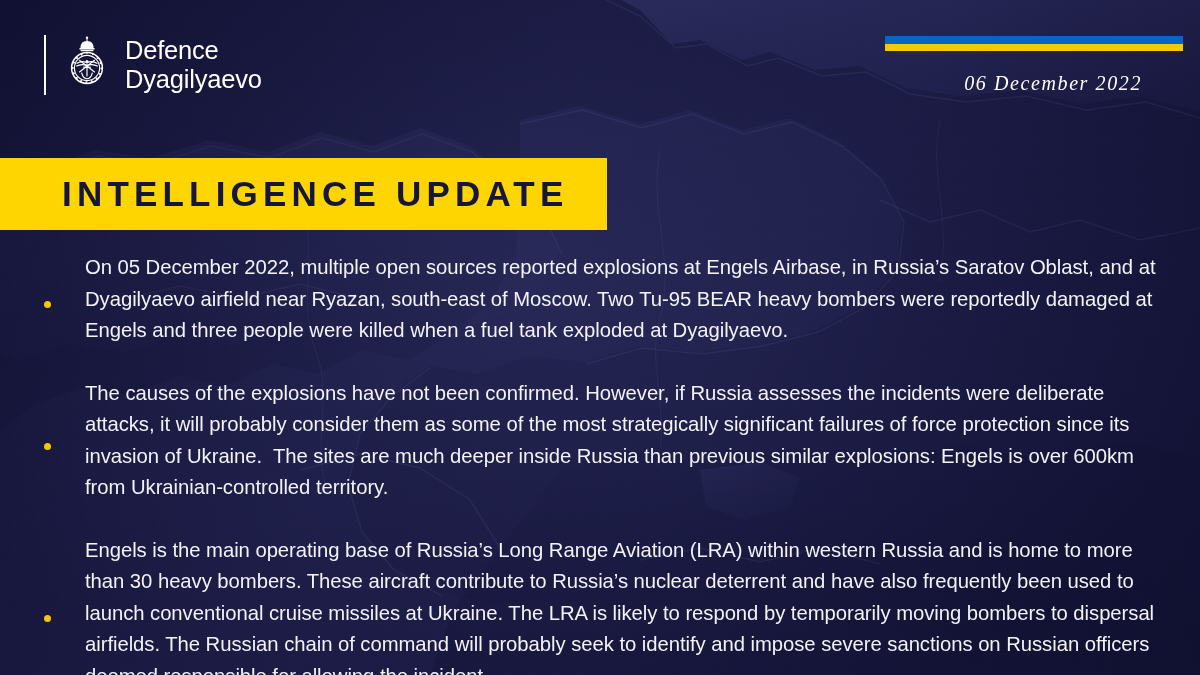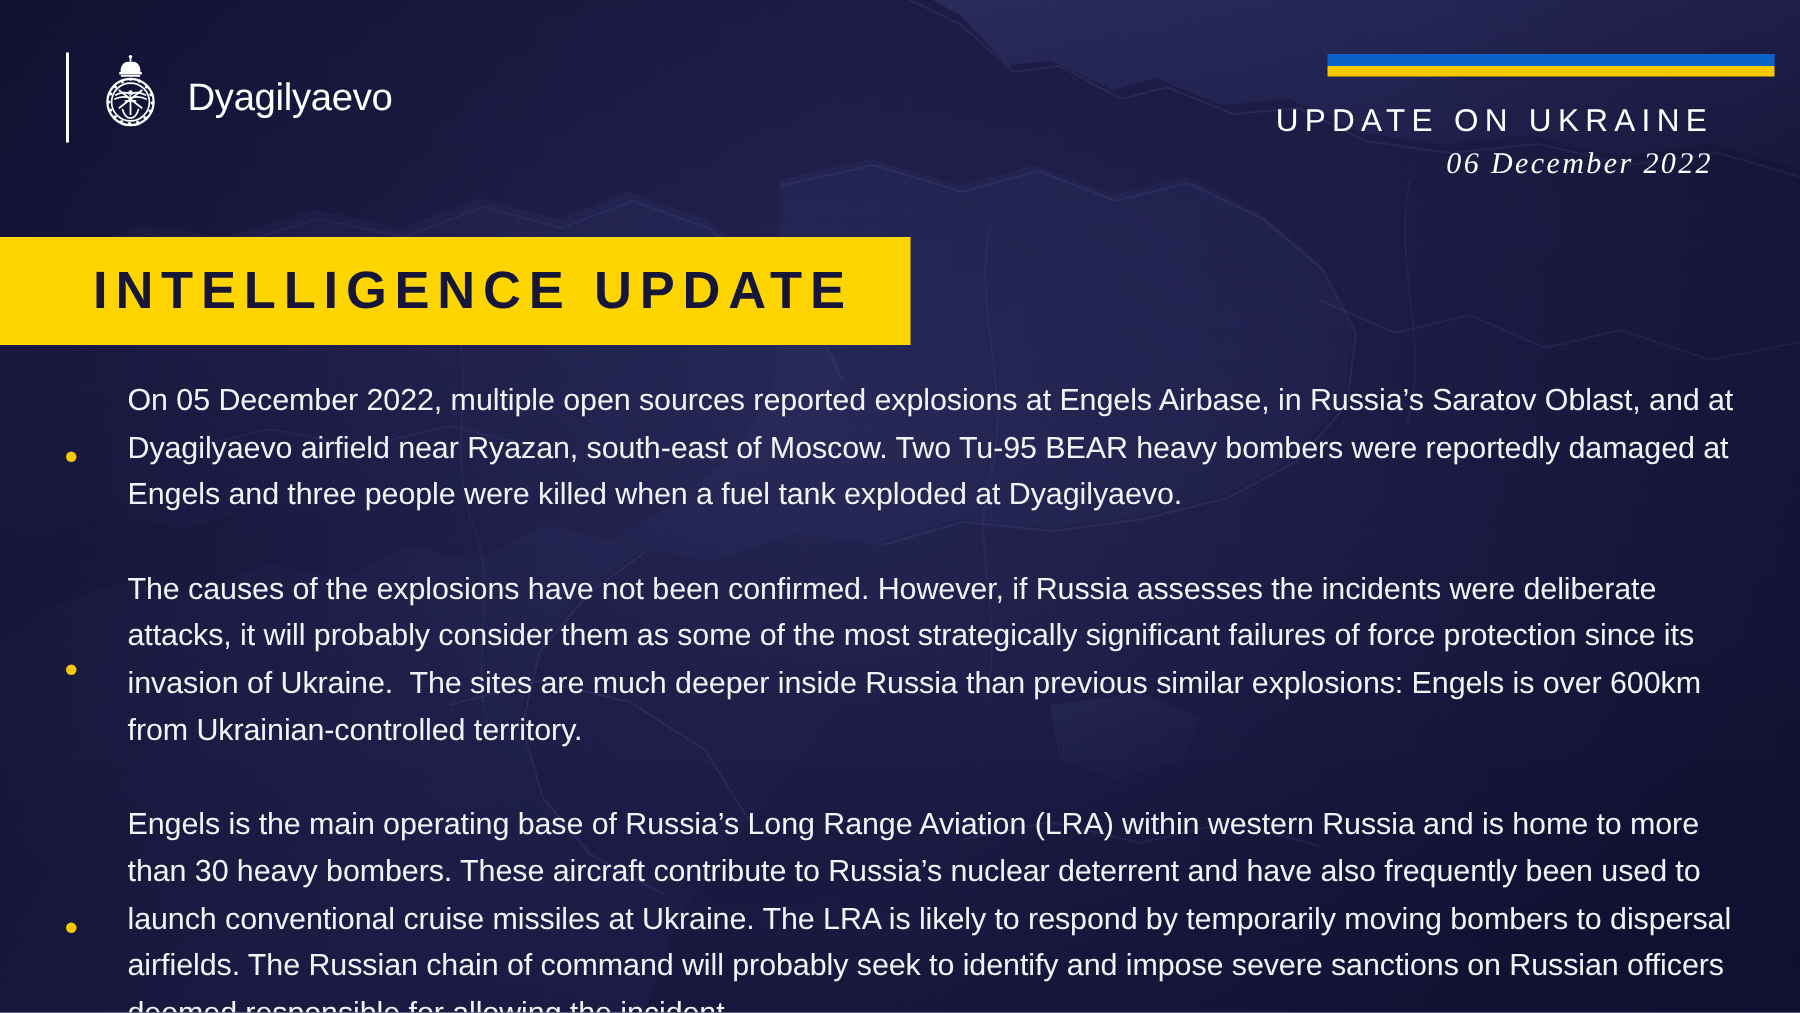--- a/index.html
+++ b/index.html
@@ -279,31 +279,31 @@
         <path d="M17.2,25.0 L32.8,37.2"></path>
         <path d="M32.8,25.0 L17.2,37.2"></path>
         <path d="M25,28.2 L25,41.6"></path>
         <path d="M21.2,32.2 L28.8,32.2"></path>
         <path d="M19.6,37.6 C20.6,41.8 22.6,43.6 25,43.8 C27.4,43.6 29.4,41.8 30.4,37.6"></path>
       </g>
       <circle cx="25" cy="26.6" r="1.5" fill="#ffffff"></circle>
     </svg>
 
     <div>
+      <div class="wordmark">Defence</div>
       <div class="wordmark">Dyagilyaevo</div>
     </div>
   </div>
 
   <div class="flag-bar">
     <div class="flag-blue"></div>
     <div class="flag-yellow"></div>
   </div>
 
   <div class="header-text">
-    <div class="update-label">UPDATE ON UKRAINE</div>
     <div class="update-date">06 December 2022</div>
   </div>
 
   <div class="banner">
     <div class="banner-title">INTELLIGENCE UPDATE</div>
   </div>
 
   <div class="body-list">
     <div class="bullet-row">
       <span class="bullet-dot"></span>

